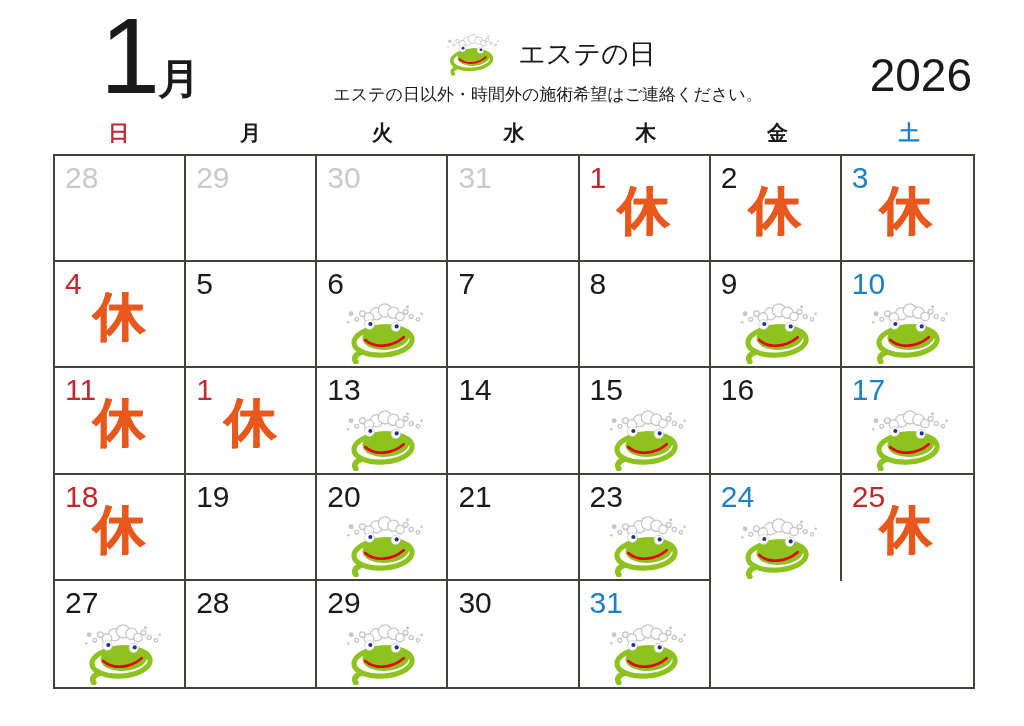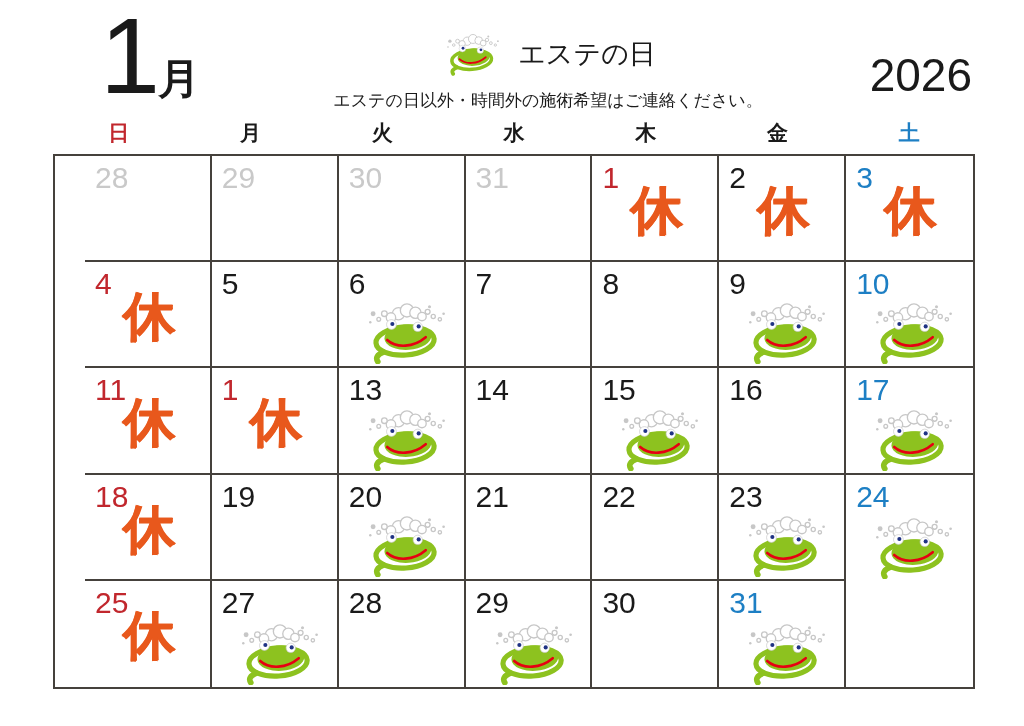--- a/index.html
+++ b/index.html
@@ -31,21 +31,21 @@
     top: 32px;
     left: calc(50% + 36px);
     transform: translateX(-50%);
     text-align: center;
     white-space: nowrap;
   }
   .title-row { display: flex; align-items: center; justify-content: center; gap: 14px; }
   .title-frog-slot { width: 64px; height: 44px; display: inline-block; }
   .title-frog-slot svg { width: 100%; height: 100%; }
   .head-title { font-size: 27px; font-weight: 500; color: var(--text-black); }
-  .head-subtitle { font-size: 17px; font-weight: 500; color: var(--text-black); margin-top: 13px; }
+  .head-subtitle { font-size: 17px; font-weight: 500; color: var(--text-black); margin-top: 7px; }
 
   .year-label {
     position: absolute;
     right: 52px;
     top: 48px;
     font-size: 46px;
     font-weight: 400;
     color: var(--text-black);
     letter-spacing: 0px;
   }
@@ -71,21 +71,20 @@
     position: absolute;
     left: 53px;
     top: 154px;
     width: 922px;
     height: 535px;
     display: grid;
     grid-template-columns: repeat(7, 1fr);
     grid-template-rows: repeat(5, 1fr);
     border: 2px solid var(--grid-line);
     background: #ffffff;
-    padding-left: 30px;
   }
   .cell {
     position: relative;
     border-right: 2px solid var(--grid-line);
     border-bottom: 2px solid var(--grid-line);
     background: #ffffff;
   }
   .cell:nth-child(7n) { border-right: none; }
   .cell:nth-last-child(-n+7) { border-bottom: none; }
 
@@ -443,23 +442,20 @@
     <circle class="eye-white" cx="62.5" cy="27" r="5"></circle>
     <circle class="pupil" cx="35.5" cy="24" r="2.2"></circle>
     <circle class="pupil" cx="63.5" cy="26.5" r="2.2"></circle>
     <path class="smile" d="M30,41 C40,50 58,49 71,38"></path>
   </svg>
       </div>
       <div class="cell">
         <span class="daynum col-black">21</span>
       </div>
       <div class="cell">
-        <span class="daynum col-black">22</span>
-      </div>
-      <div class="cell">
         <span class="daynum col-black">23</span>
         <svg viewBox="0 0 100 66" aria-hidden="true" class="cell-frog">
     <path class="fg-stroke" d="M26,54 Q16,58 20,64" stroke-width="6" stroke-linecap="round"></path>
     <ellipse class="fg-stroke" cx="49" cy="42" rx="31" ry="15" stroke-width="5.5" transform="rotate(-4 49 42)"></ellipse>
     <ellipse class="fg-fill" cx="52" cy="38" rx="25" ry="13.5" transform="rotate(-4 52 38)"></ellipse>
     <g>
       <circle class="foam" cx="42" cy="13" r="6.5"></circle>
       <circle class="foam" cx="51" cy="9.5" r="7"></circle>
       <circle class="foam" cx="60" cy="12" r="6"></circle>
       <circle class="foam" cx="67" cy="16" r="4.5"></circle>

